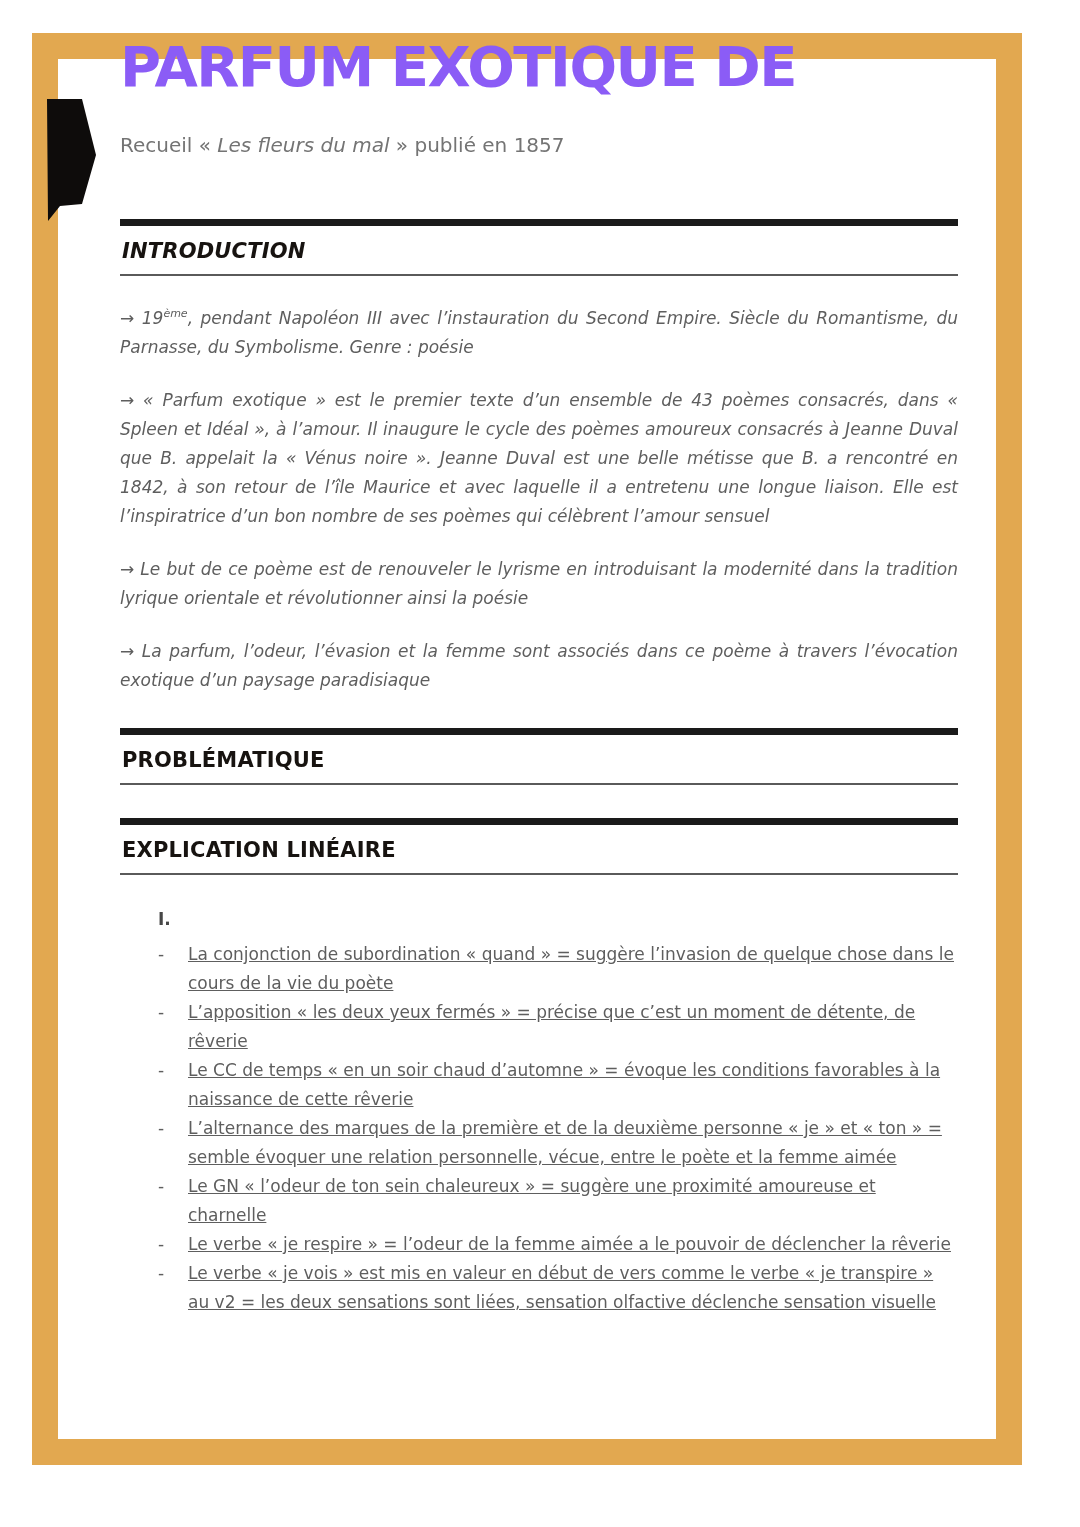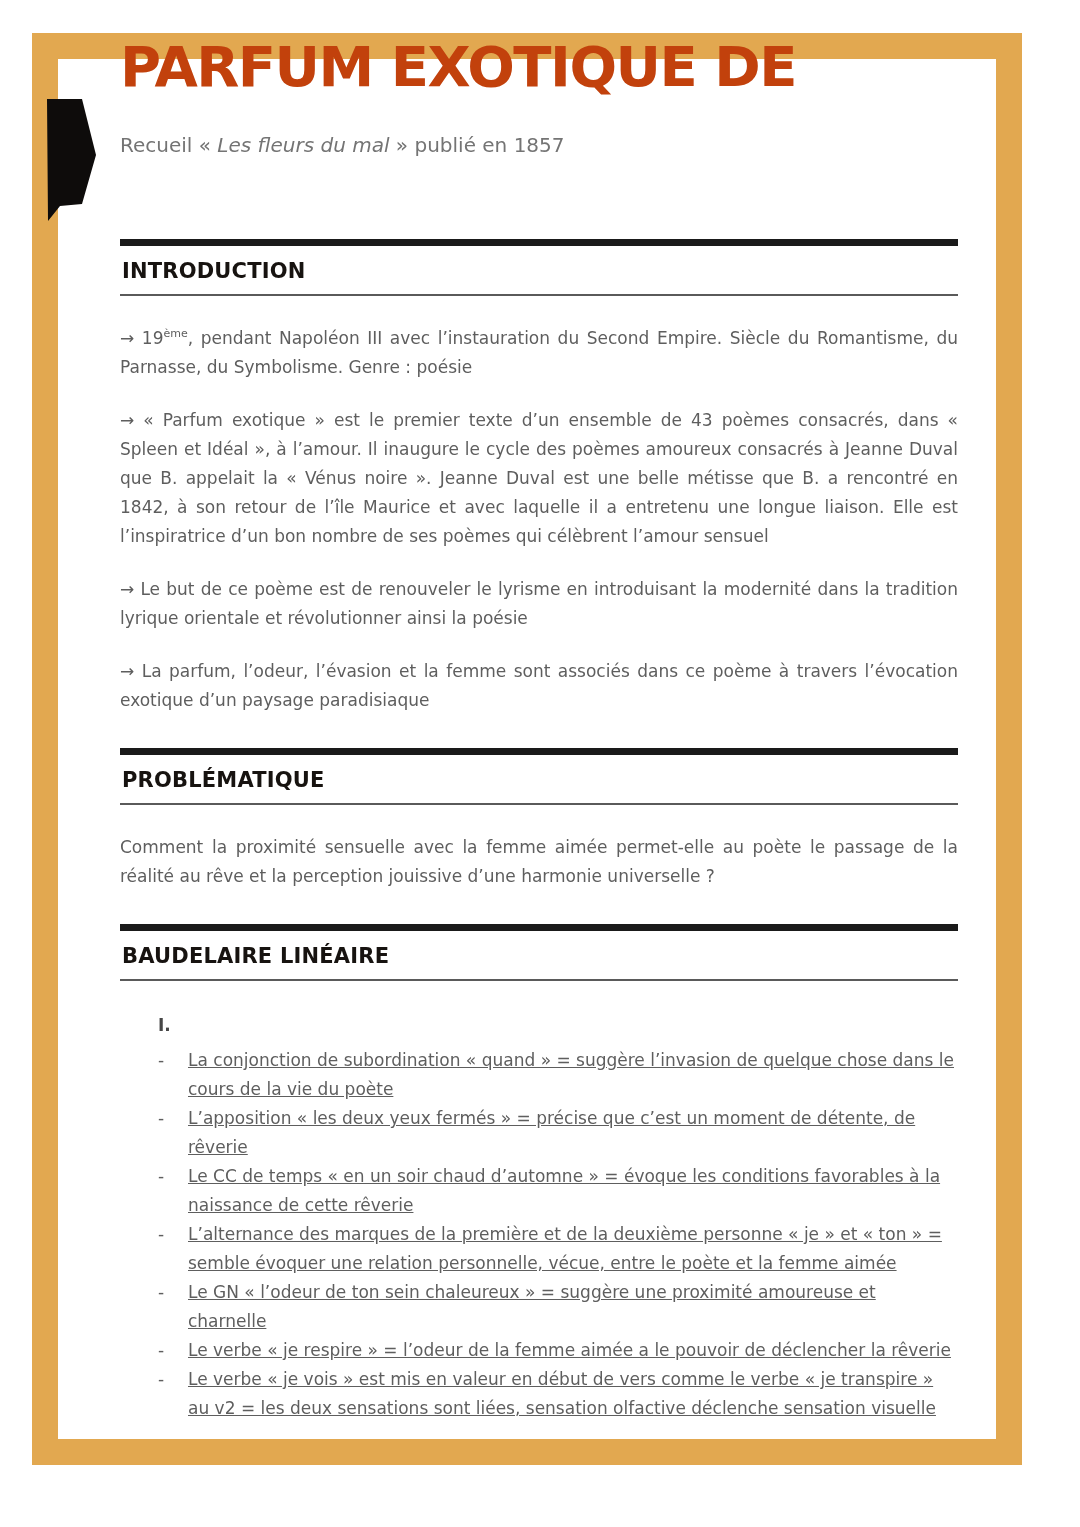--- a/index.html
+++ b/index.html
@@ -35,41 +35,41 @@
     position: absolute;
     left: 120px;
     top: 0;
     width: 838px;
   }
   .title {
     font-size: 56px;
     line-height: 58px;
     font-weight: bold;
     letter-spacing: -1.5px;
-    color: #c2410c;
+    color: #8b5cf6;
   }
   .subtitle {
     margin-top: 26px;
     font-size: 20px;
     color: #747474;
   }
   .subtitle .it { font-style: italic; }
   .section-header {
     border-top: 7px solid #1A1A1A;
     border-bottom: 2px solid #5a5a5a;
     padding: 13px 0 11px 2px;
   }
   .section-header h2 {
     margin: 0;
     font-size: 21px;
     font-weight: bold;
     letter-spacing: 0.2px;
     color: #171310;
   }
-  .sec-intro { margin-top: 82px; }
+  .sec-intro { margin-top: 62px; font-style: italic; }
   .sec-prob  { margin-top: 33px; }
   .sec-expl  { margin-top: 33px; }
   .body-copy p {
     font-size: 17px;
     line-height: 29px;
     color: #5E5E5E;
     margin: 0 0 24px 0;
     text-align: justify;
     text-justify: inter-word;
   }
@@ -136,28 +136,25 @@
       <p>→ « Parfum exotique » est le premier texte d’un ensemble de 43 poèmes consacrés, dans « Spleen et Idéal », à l’amour. Il inaugure le cycle des poèmes amoureux consacrés à Jeanne Duval que B. appelait la « Vénus noire ». Jeanne Duval est une belle métisse que B. a rencontré en 1842, à son retour de l’île Maurice et avec laquelle il a entretenu une longue liaison. Elle est l’inspiratrice d’un bon nombre de ses poèmes qui célèbrent l’amour sensuel</p>
       <p>→ Le but de ce poème est de renouveler le lyrisme en introduisant la modernité dans la tradition lyrique orientale et révolutionner ainsi la poésie</p>
       <p>→ La parfum, l’odeur, l’évasion et la femme sont associés dans ce poème à travers l’évocation exotique d’un paysage paradisiaque</p>
     </div>
   </section>
 
   <section class="sec-prob">
     <div class="section-header">
       <h2>PROBLÉMATIQUE</h2>
     </div>
-    <div class="body-copy">
-      <p>Comment la proximité sensuelle avec la femme aimée permet-elle au poète le passage de la réalité au rêve et la perception jouissive d’une harmonie universelle ?</p>
-    </div>
   </section>
 
   <section class="sec-expl">
     <div class="section-header">
-      <h2>BAUDELAIRE LINÉAIRE</h2>
+      <h2>EXPLICATION LINÉAIRE</h2>
     </div>
     <div class="body-copy">
       <div class="roman-item">
         <span class="num">I.</span>
       </div>
       <div class="bullets">
         <div class="bullet">
           <span class="dash">-</span>
           <span class="b-text">La conjonction de subordination « quand » = suggère l’invasion de quelque chose dans le cours de la vie du poète</span>
         </div>

